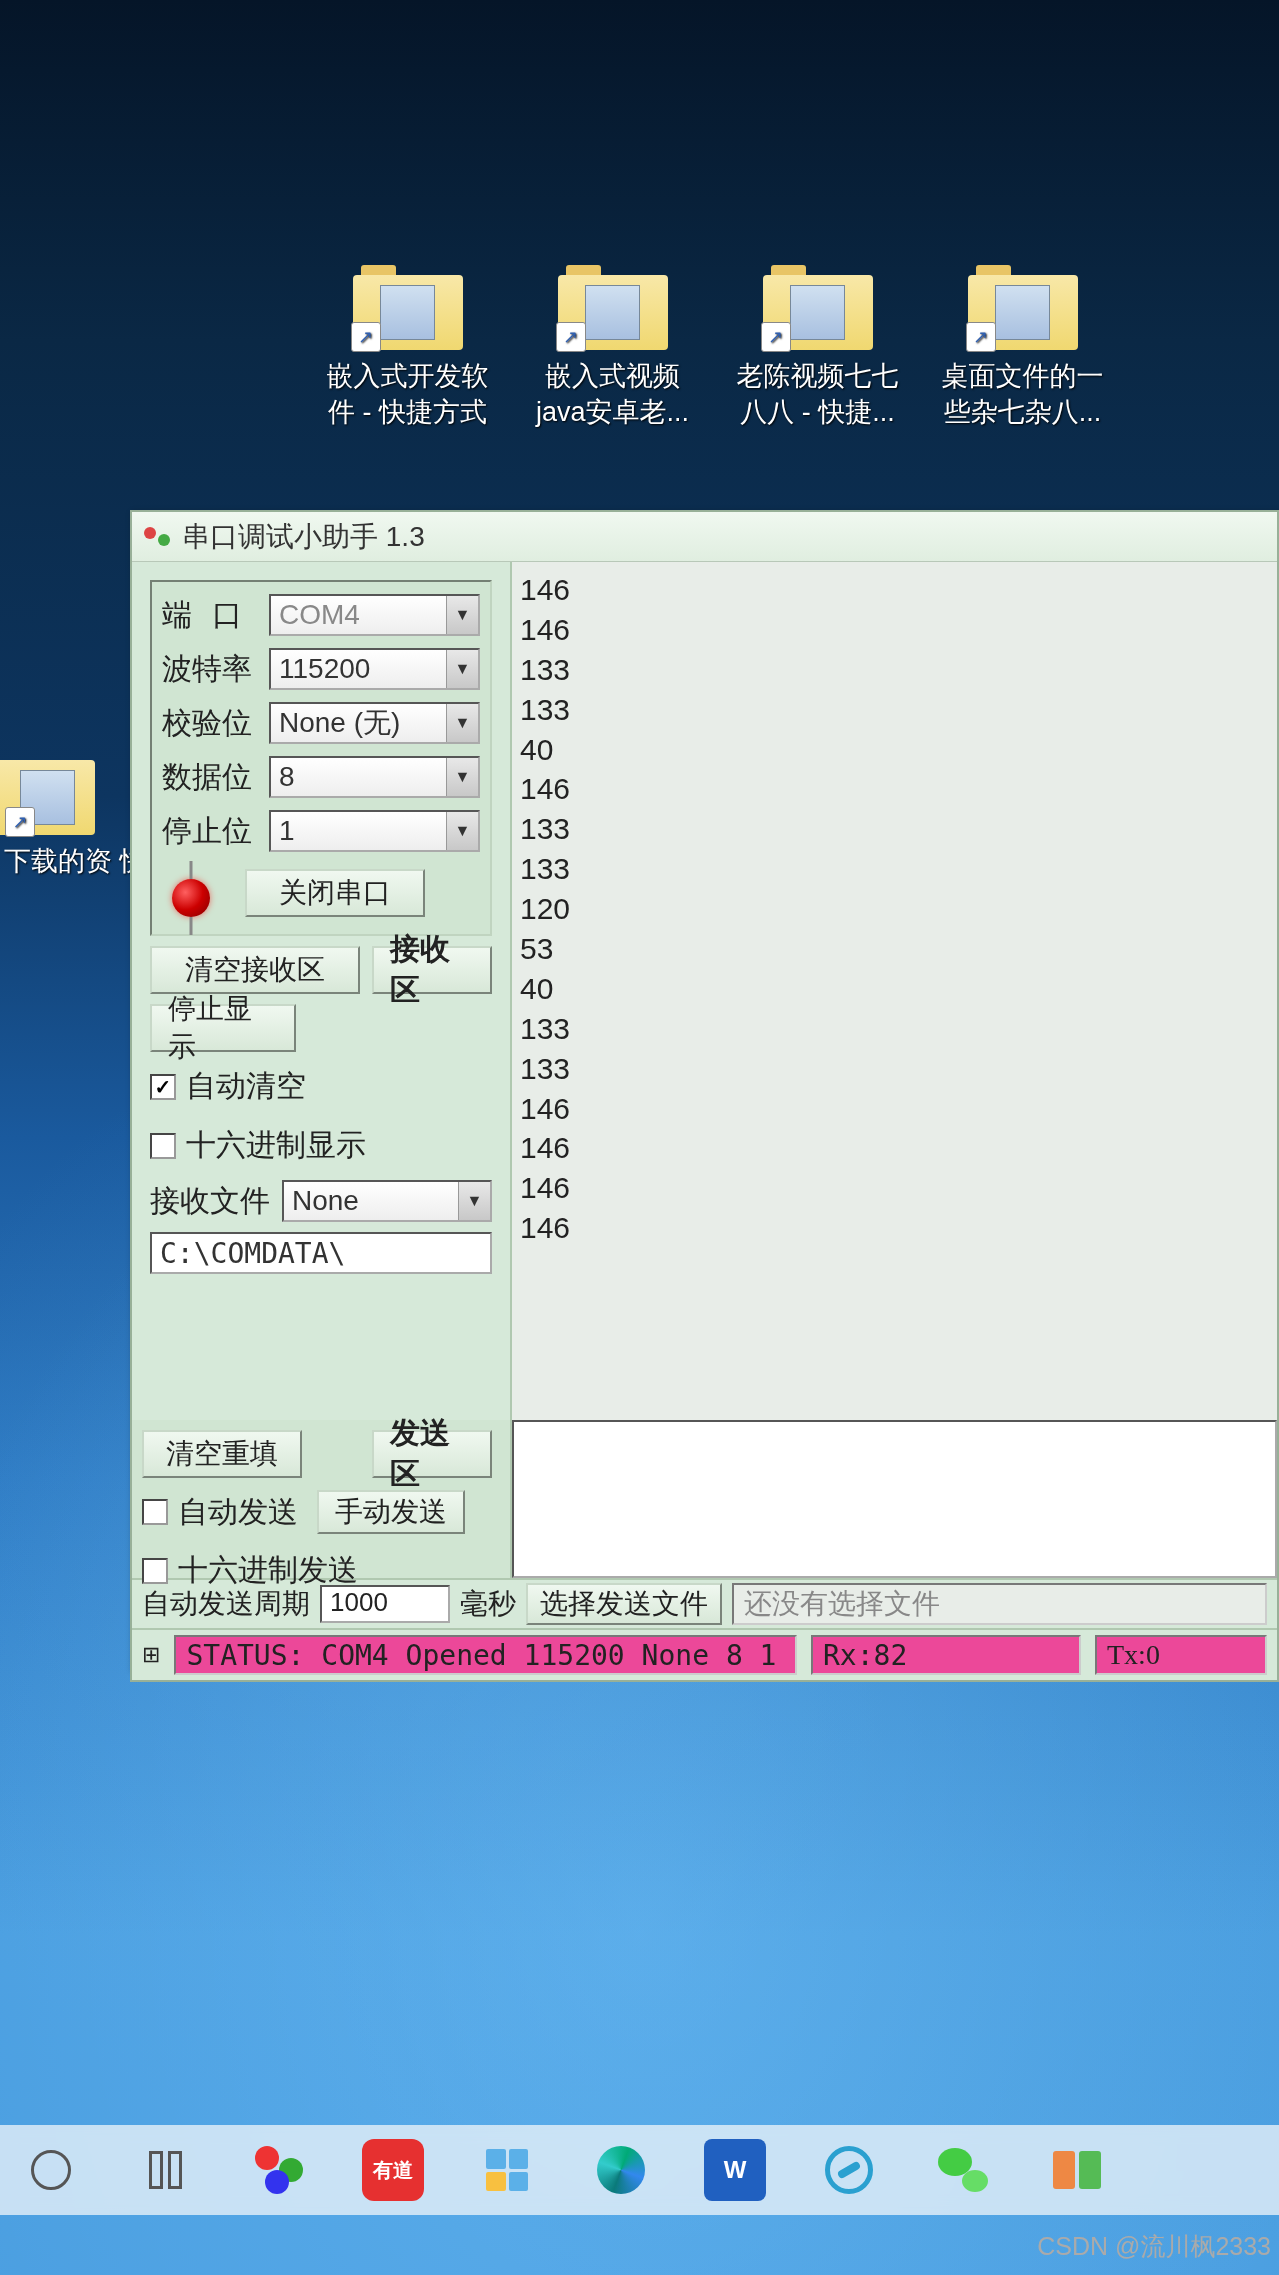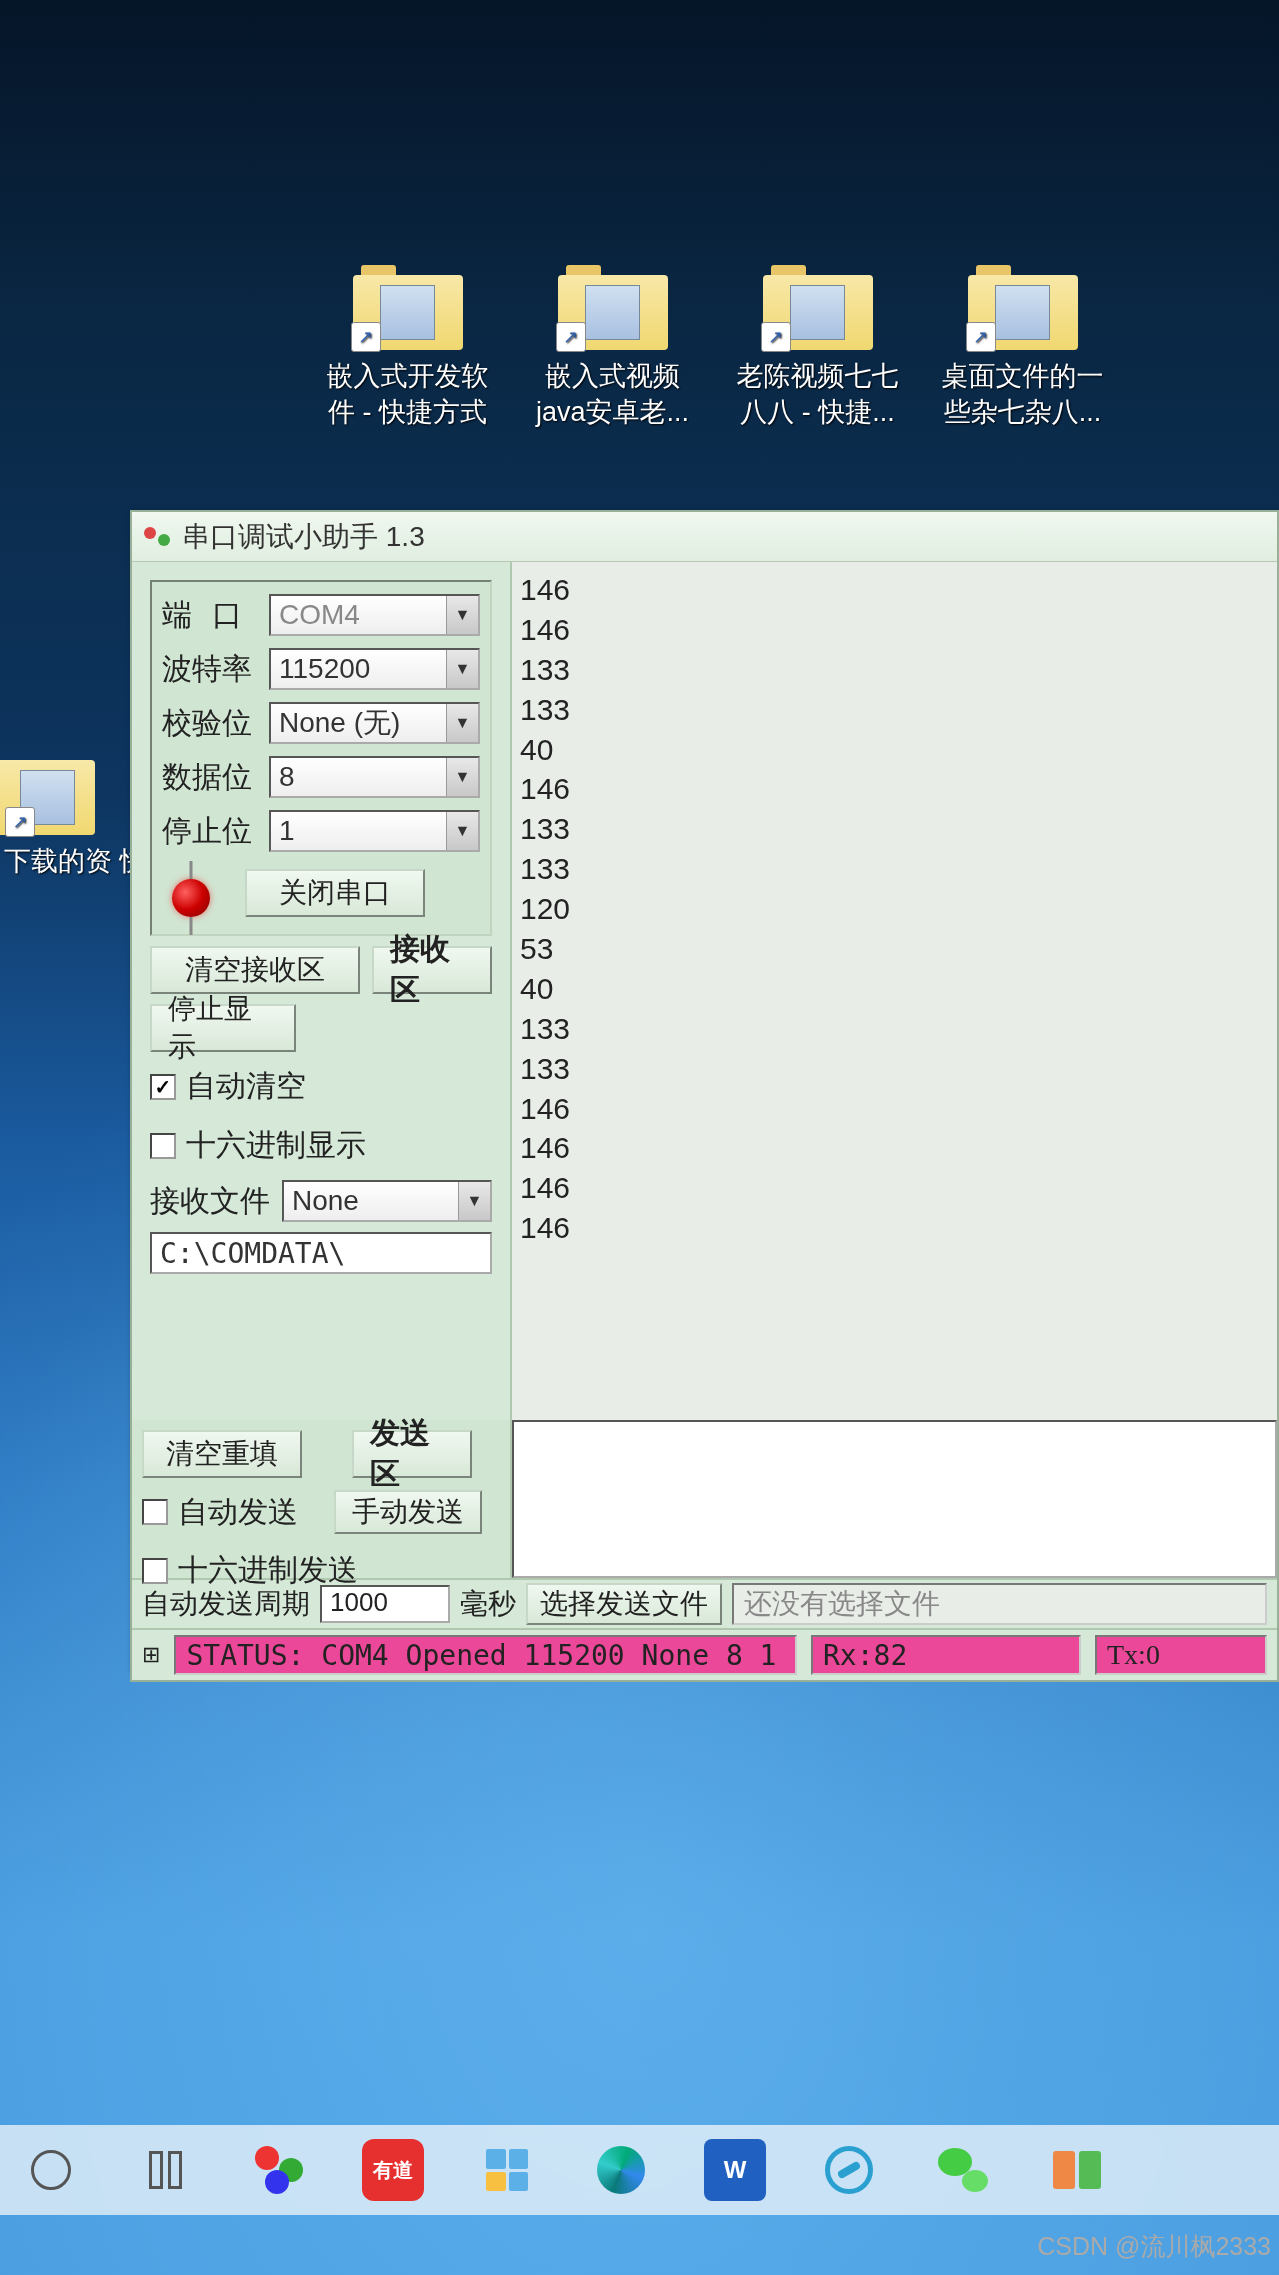--- a/index.html
+++ b/index.html
@@ -47,21 +47,21 @@
 .checkbox-row{display:flex;align-items:center;gap:10px;font-size:30px;color:#222;padding:4px 0}
 .checkbox{width:26px;height:26px;background:#fff;border:2px inset #999;display:flex;align-items:center;justify-content:center;font-size:20px;color:#000;font-weight:bold}
 .path-box{height:42px;background:#fff;border:2px inset #aaa;display:flex;align-items:center;padding:0 8px;font-size:28px;color:#333;font-family:monospace}
 
 .receive-area{flex:1;background:#e8ede8;padding:8px;overflow:auto;font-size:30px;color:#222;line-height:1.33;font-family:"SimSun",monospace}
 .receive-line{white-space:pre}
 
 .bottom-panel{position:absolute;left:130px;top:1420px;width:1149px;background:#d6e9d9;border:2px solid #98b098;border-top:none}
 .send-section{display:flex;height:160px;border-bottom:2px solid #b0c8b0}
 .send-left{width:380px;padding:10px;display:flex;flex-direction:column;gap:8px;border-right:2px solid #b0c8b0;background:#d0e5d2}
-.send-left .button-row{gap:50px}
+.send-left .button-row{gap:70px}
 .send-text{flex:1;background:#fff;border:2px inset #aaa}
 .period-row{display:flex;align-items:center;height:50px;padding:0 10px;gap:10px;font-size:28px;color:#222;border-bottom:2px solid #b0c8b0}
 .period-input{width:130px;height:38px;background:#fff;border:2px inset #aaa;padding:0 8px;font-size:26px}
 .file-btn{height:42px;padding:0 12px}
 .file-status{flex:1;height:42px;background:#e8ede8;border:2px inset #ccc;padding:0 10px;font-size:28px;color:#888;display:flex;align-items:center}
 .status-bar{display:flex;align-items:center;height:50px;padding:0 10px;gap:14px;font-size:28px;color:#222}
 .status-icon{font-size:22px}
 .status-field{height:40px;background:#ec4899;border:2px inset #ccc;padding:0 10px;display:flex;align-items:center}
 .sf-status{flex:1;font-family:monospace}
 .sf-rx{width:270px;font-family:monospace}
@@ -250,21 +250,21 @@
   </div>
 </div>
 
 <div class="bottom-panel">
   <div class="send-section">
     <div class="send-left">
       <div class="button-row">
         <div class="btn" style="flex:0 0 160px">清空重填</div>
         <div class="btn group-title" style="flex:0 0 120px">发送区</div>
       </div>
-      <div class="checkbox-row" style="gap:36px">
+      <div class="checkbox-row" style="gap:19px">
         <div style="display:flex;align-items:center;gap:10px">
           <div class="checkbox"></div>
           <span>自动发送</span>
         </div>
         <div class="btn" style="height:44px">手动发送</div>
       </div>
       <div class="checkbox-row">
         <div class="checkbox"></div>
         <span>十六进制发送</span>
       </div>

